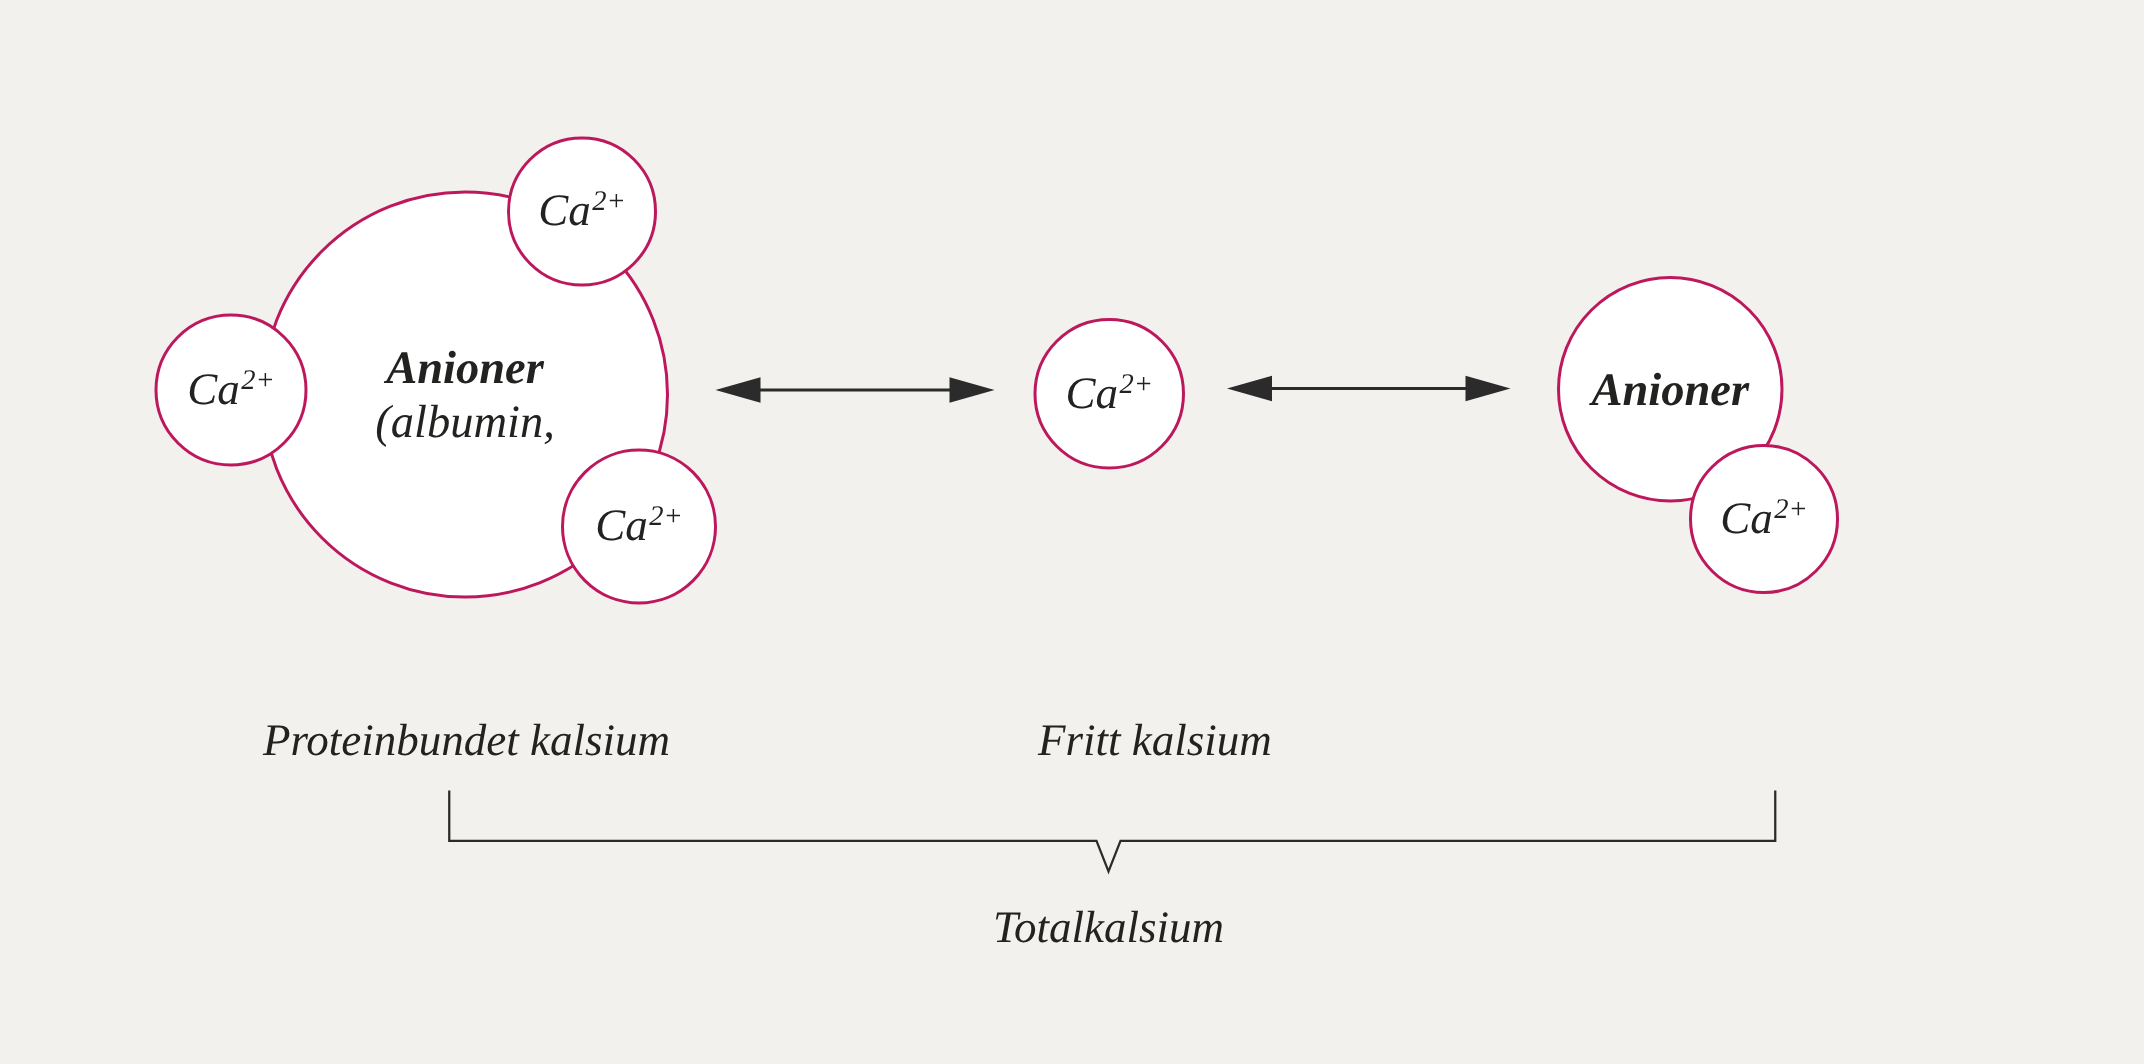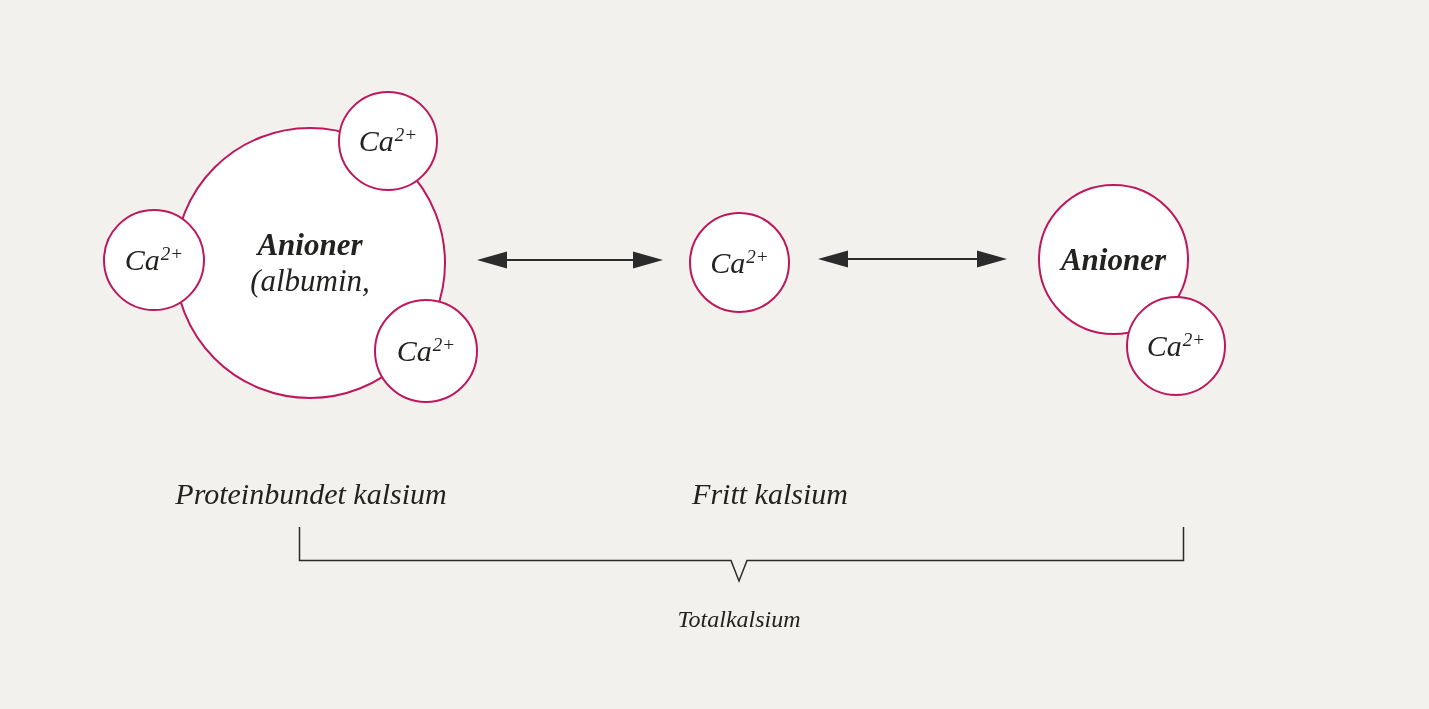--- a/index.html
+++ b/index.html
@@ -84,21 +84,21 @@
   }
   .caption.protein-bound { left: 296px; margin-left: 15px; }
   .caption.free { left: 770px; }
   .caption.complex { left: 1172px; }
   .total-label {
     position: absolute;
     top: 602px;
     left: 739px;
     transform: translateX(-50%);
     font-style: italic;
-    font-size: 24px;
+    font-size: 30px;
     line-height: 34px;
     white-space: nowrap;
   }
 </style>
 </head>
 <body>
 
 <div class="stage">
 
   <svg class="overlay" viewBox="0 0 1429 709" xmlns="http://www.w3.org/2000/svg">

